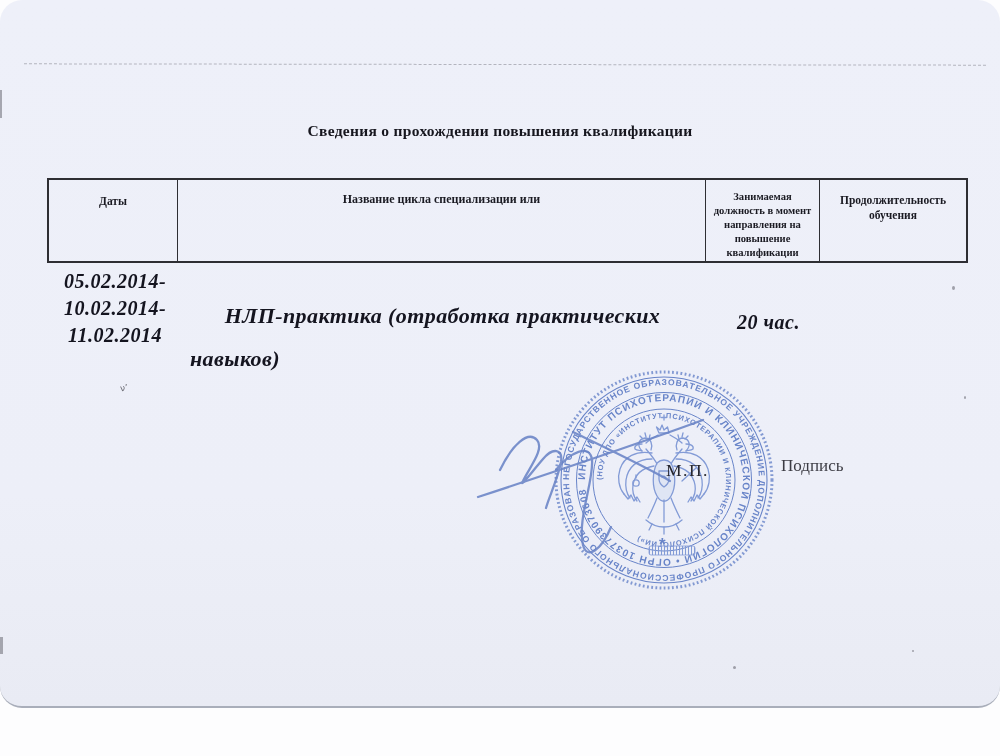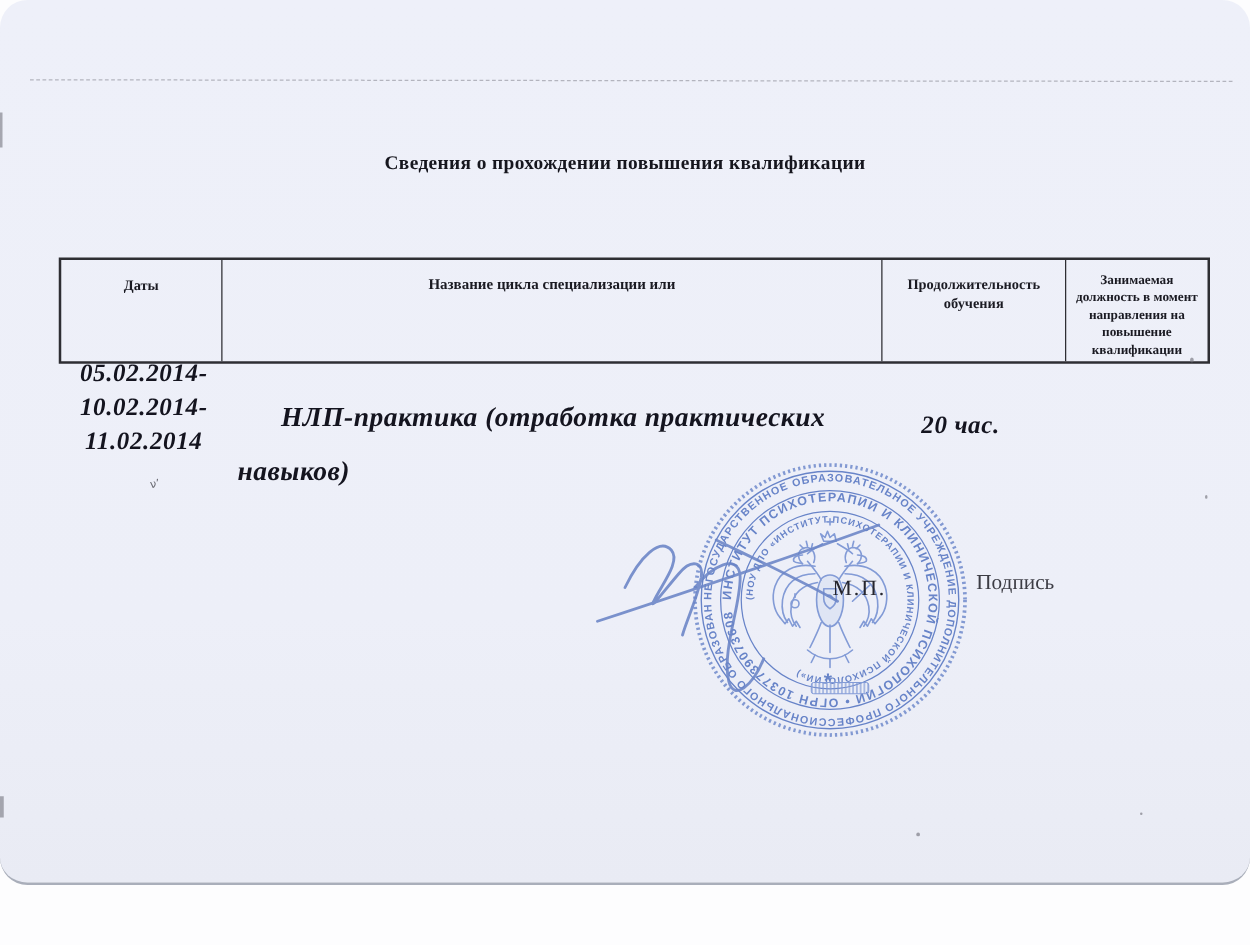--- a/index.html
+++ b/index.html
@@ -22,33 +22,33 @@
   }
   
   .title {
     position:absolute; left:0; top:122px; width:1000px;
     text-align:center; font-size:15.5px; font-weight:bold;
     letter-spacing:.3px; color:#16161e;
   }
   
   .qtable {
     position:absolute; left:47px; top:178px; width:921px; height:85px;
-    display:flex; border:2px solid #2e2e33; background:transparent;margin-top:28px;
+    display:flex; border:2px solid #2e2e33; background:transparent;
   }
   .qtable .cell {
     border-left:1.5px solid #2e2e33;
     text-align:center; font-weight:bold; color:#1a1a22;
   }
   .qtable .cell:first-child { border-left:none; }
   .c1 { width:128px; padding-top:15px; font-size:11.5px; }
   .c2 { width:528px; padding-top:12px; font-size:12px; line-height:15px; }
   .c3 { width:147px; padding-top:13px; font-size:11.5px; line-height:15px; }
   .c4 { width:114px; padding-top:10px; font-size:10.6px; line-height:14px; }
   
-  .ink { color:#14141f; font-weight:bold; font-style:italic;margin-top:18px; }
+  .ink { color:#14141f; font-weight:bold; font-style:italic; }
   .dates {
     position:absolute; left:40px; top:268px; width:150px;
     text-align:center; font-size:20px; line-height:27px; letter-spacing:.5px;
   }
   .course1 { position:absolute; left:190px; top:303px; width:505px; text-align:center; font-size:22px; letter-spacing:.4px; }
   .course2 { position:absolute; left:190px; top:346px; width:505px; font-size:22px; letter-spacing:.4px; }
   .duration { position:absolute; left:737px; top:311px; font-size:20px; letter-spacing:.5px; }
   
   .stamp { position:absolute; left:524px; top:340px; width:280px; height:280px; opacity:.93; }
   .stamp text { font-family:"Liberation Sans","DejaVu Sans",sans-serif; font-weight:bold; fill:#5e7cc5; }
@@ -75,30 +75,30 @@
 
   <div class="title">Сведения о прохождении повышения квалификации</div>
 
   <div class="qtable">
     <div class="cell c1">
       <div>Даты</div>
     </div>
     <div class="cell c2">
       <div>Название  цикла специализации или</div>
     </div>
-    <div class="cell c3">
-      <div>Продолжительность</div>
-      <div>обучения</div>
-    </div>
     <div class="cell c4">
       <div>Занимаемая</div>
       <div>должность в момент</div>
       <div>направления на</div>
       <div>повышение</div>
       <div>квалификации</div>
+    </div>
+    <div class="cell c3">
+      <div>Продолжительность</div>
+      <div>обучения</div>
     </div>
   </div>
 
   <div class="dates ink">
     <div>05.02.2014-</div>
     <div>10.02.2014-</div>
     <div>11.02.2014</div>
   </div>
 
   <div class="course1 ink">НЛП-практика (отработка практических</div>

